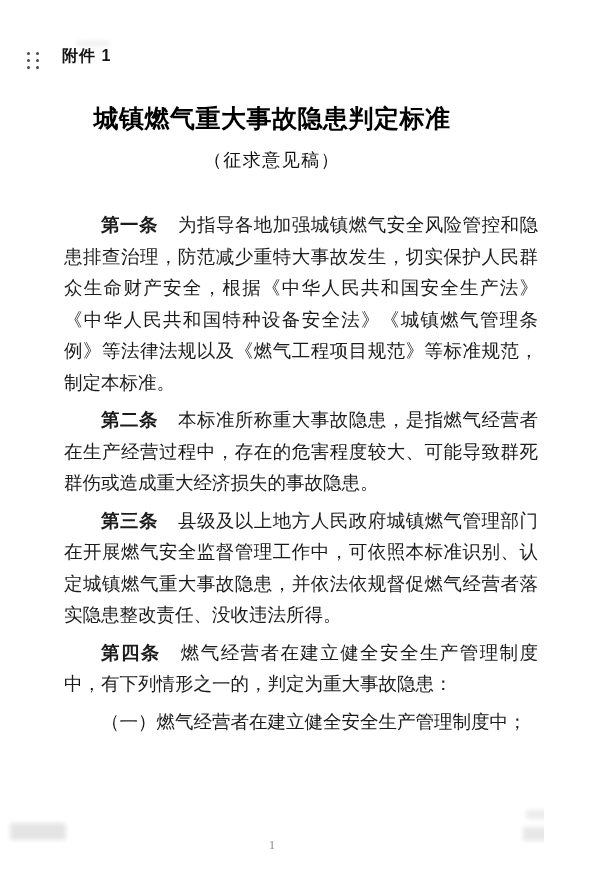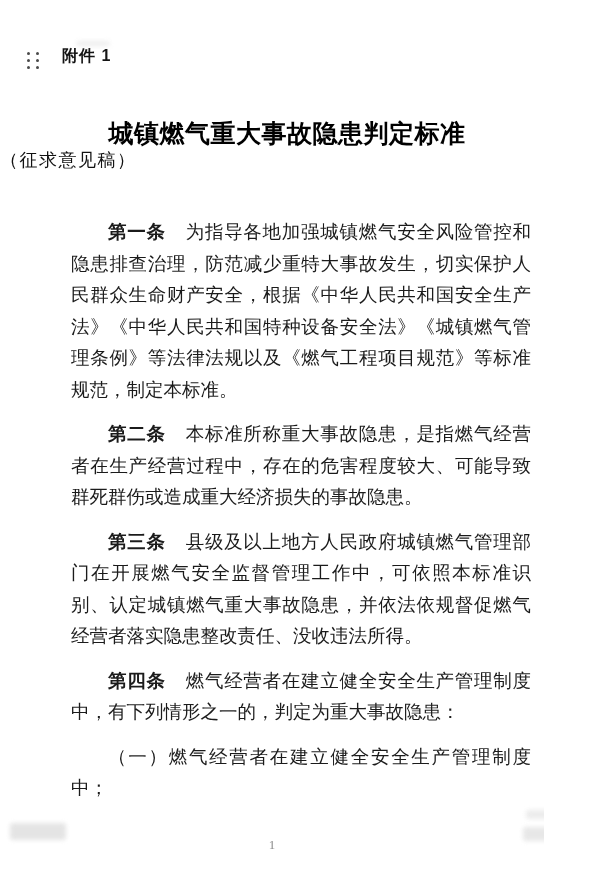--- a/index.html
+++ b/index.html
@@ -41,52 +41,53 @@
     font-weight: 700;
     color: #141414;
     letter-spacing: 1px;
   }
 
   .doc-title {
     position: absolute;
     top: 103px;
     left: 0;
     width: 100%;
-    margin: 15px;
+    margin: 0;
     text-align: center;
     font-size: 25px;
     line-height: 32px;
     font-weight: 700;
     color: #000000;
     letter-spacing: 0.5px;
   }
   .doc-subtitle {
     position: absolute;
     top: 148px;
     left: 0;
     width: 100%;
+    text-align: center;
     font-size: 18px;
     line-height: 24px;
     letter-spacing: 1.5px;
     color: #111111;
   }
 
   .doc-body {
     position: absolute;
     left: 58px;
     top: 204px;
     width: 486px;
     font-size: 18.5px;
     line-height: 31.5px;
     text-align: justify;
     text-justify: inter-character;
     color: #1b1b1b;
   }
   .doc-body p {
-    margin: 13px;
+    margin: 6px;
     text-indent: 37px;
   }
   .para-label {
     font-weight: 700;
     padding-right: 20px;
   }
   .underlined {
     text-decoration: underline;
     text-underline-offset: 4px;
     text-decoration-thickness: 1px;

